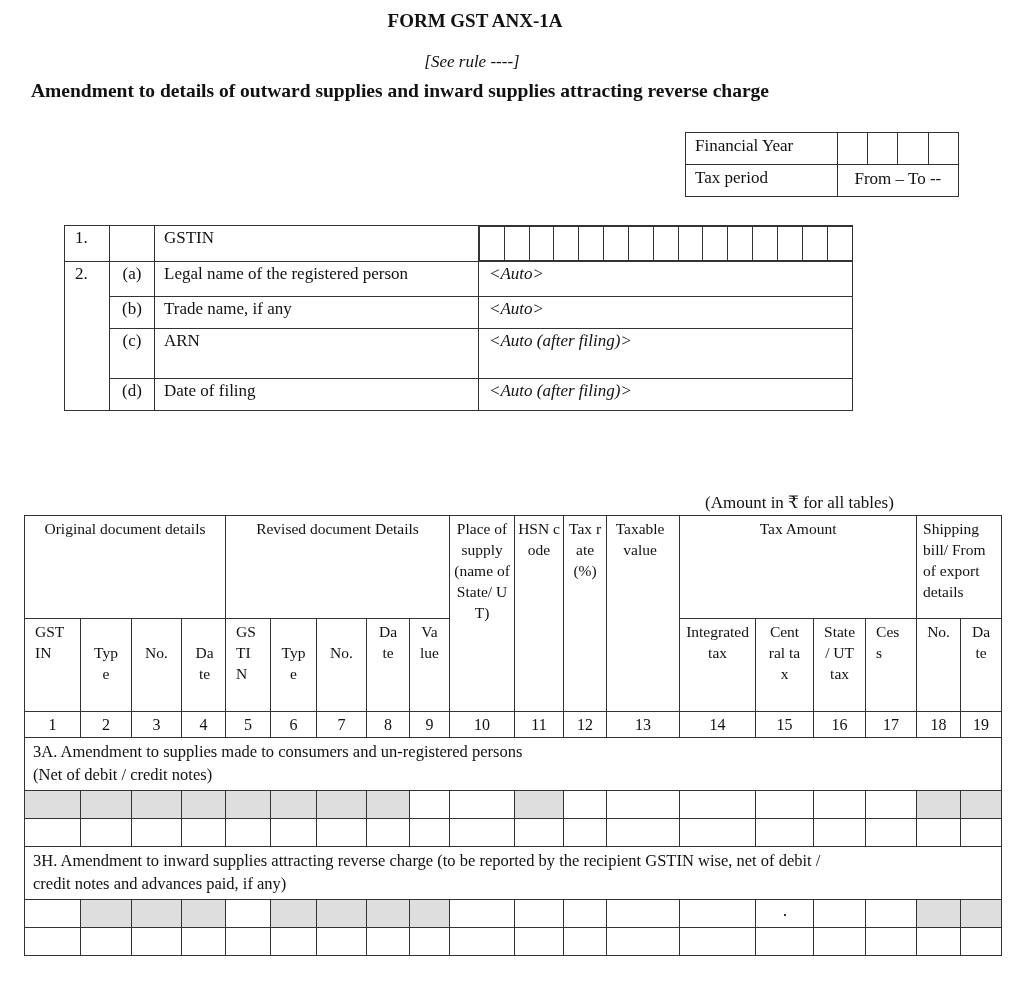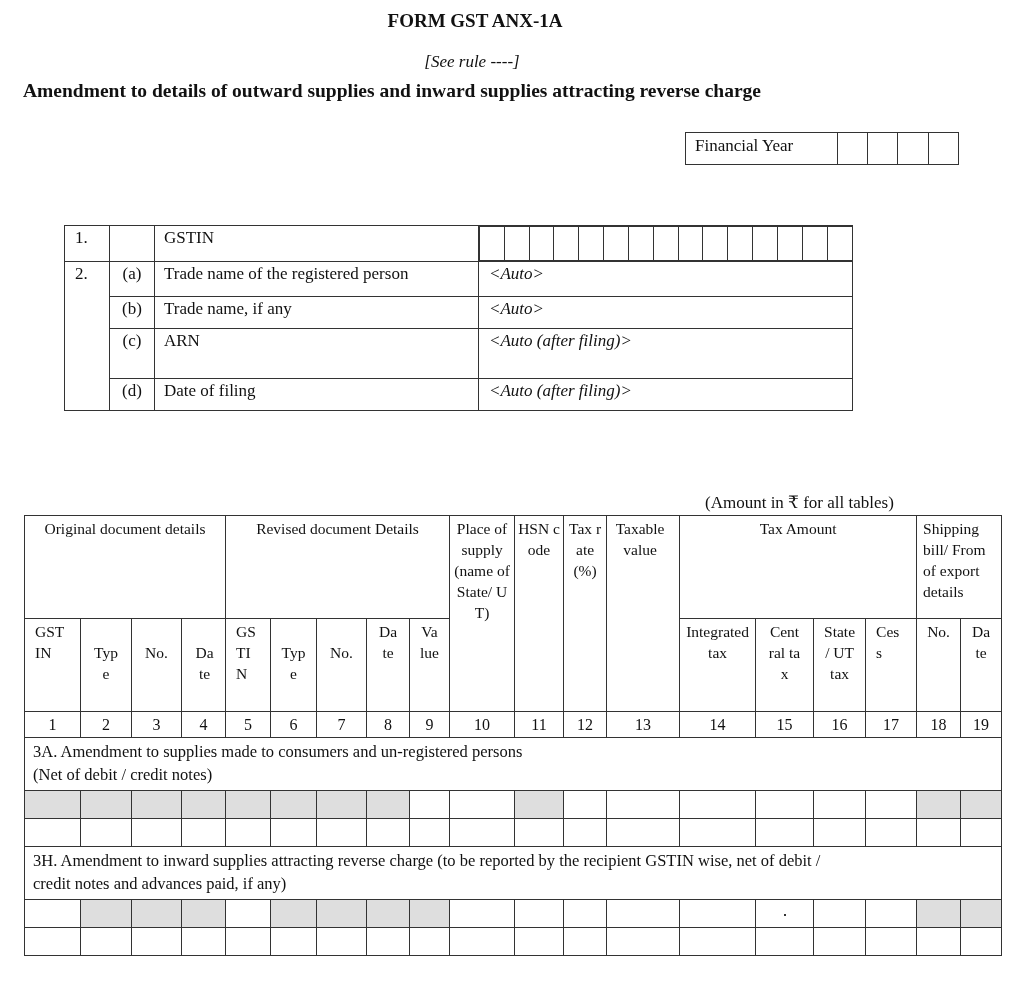--- a/index.html
+++ b/index.html
@@ -6,21 +6,21 @@
   body {
     width: 1024px; height: 990px; position: relative; overflow: hidden;
     font-family: "Liberation Serif", "DejaVu Serif", serif;
     color: #111;
   }
   .abs { position: absolute; }
   .form-title { left: 0; width: 1024px; top: 10px; text-align: center; font-weight: bold; font-size: 19px; }
   .form-title span { position: relative; left: -37px; }
   .rule-note { left: 0; width: 1024px; top: 52px; text-align: center; font-style: italic; font-size: 17px; }
   .rule-note span { position: relative; left: -40px; }
-  .subtitle { left: 0; width: 816px; top: 80px; text-align: center; font-weight: bold; font-size: 19.5px; }
+  .subtitle { left: 8px; width: 816px; top: 80px; text-align: center; font-weight: bold; font-size: 19.5px; }
   .subtitle span { position: relative; left: -16px; }
 
   table { border-collapse: collapse; }
   td { border: 1.5px solid #333; padding: 0; vertical-align: top; }
 
   
   .fy-table { left: 685px; top: 132px; width: 274px; font-size: 17px; }
   .fy-table td { height: 31px; }
   .fy-label { width: 135px; padding-left: 9px !important; line-height: 26px; }
   .fy-box { width: 28px; }
@@ -57,20 +57,24 @@
 
 <table class="abs fy-table">
   <tbody>
       <tr>
     <td class="fy-label">Financial Year</td>
     <td class="fy-box"></td>
     <td class="fy-box"></td>
     <td class="fy-box"></td>
     <td class="fy-box"></td>
   </tr>
+  <tr>
+    <td class="fy-label">Tax period</td>
+    <td class="fy-range" colspan="4">From – To --</td>
+  </tr>
 </tbody>
   </table>
 
 <table class="abs id-table">
   <tbody>
       <tr style="height:35px">
     <td class="c-num">1.</td>
     <td class="c-sub"></td>
     <td class="c-lab">GSTIN</td>
     <td style="padding:0; border-right:none;">
@@ -93,21 +97,21 @@
                 <td class="gst-box"></td>
                 <td class="gst-box"></td>
               </tr>
       </tbody>
           </table>
     </td>
   </tr>
   <tr style="height:35px">
     <td class="c-num" rowspan="4">2.</td>
     <td class="c-sub">(a)</td>
-    <td class="c-lab">Trade name of the registered person</td>
+    <td class="c-lab">Legal name of the registered person</td>
     <td class="c-val">&lt;Auto&gt;</td>
   </tr>
   <tr style="height:32px">
     <td class="c-sub">(b)</td>
     <td class="c-lab">Trade name, if any</td>
     <td class="c-val">&lt;Auto&gt;</td>
   </tr>
   <tr style="height:50px">
     <td class="c-sub">(c)</td>
     <td class="c-lab">ARN</td>

